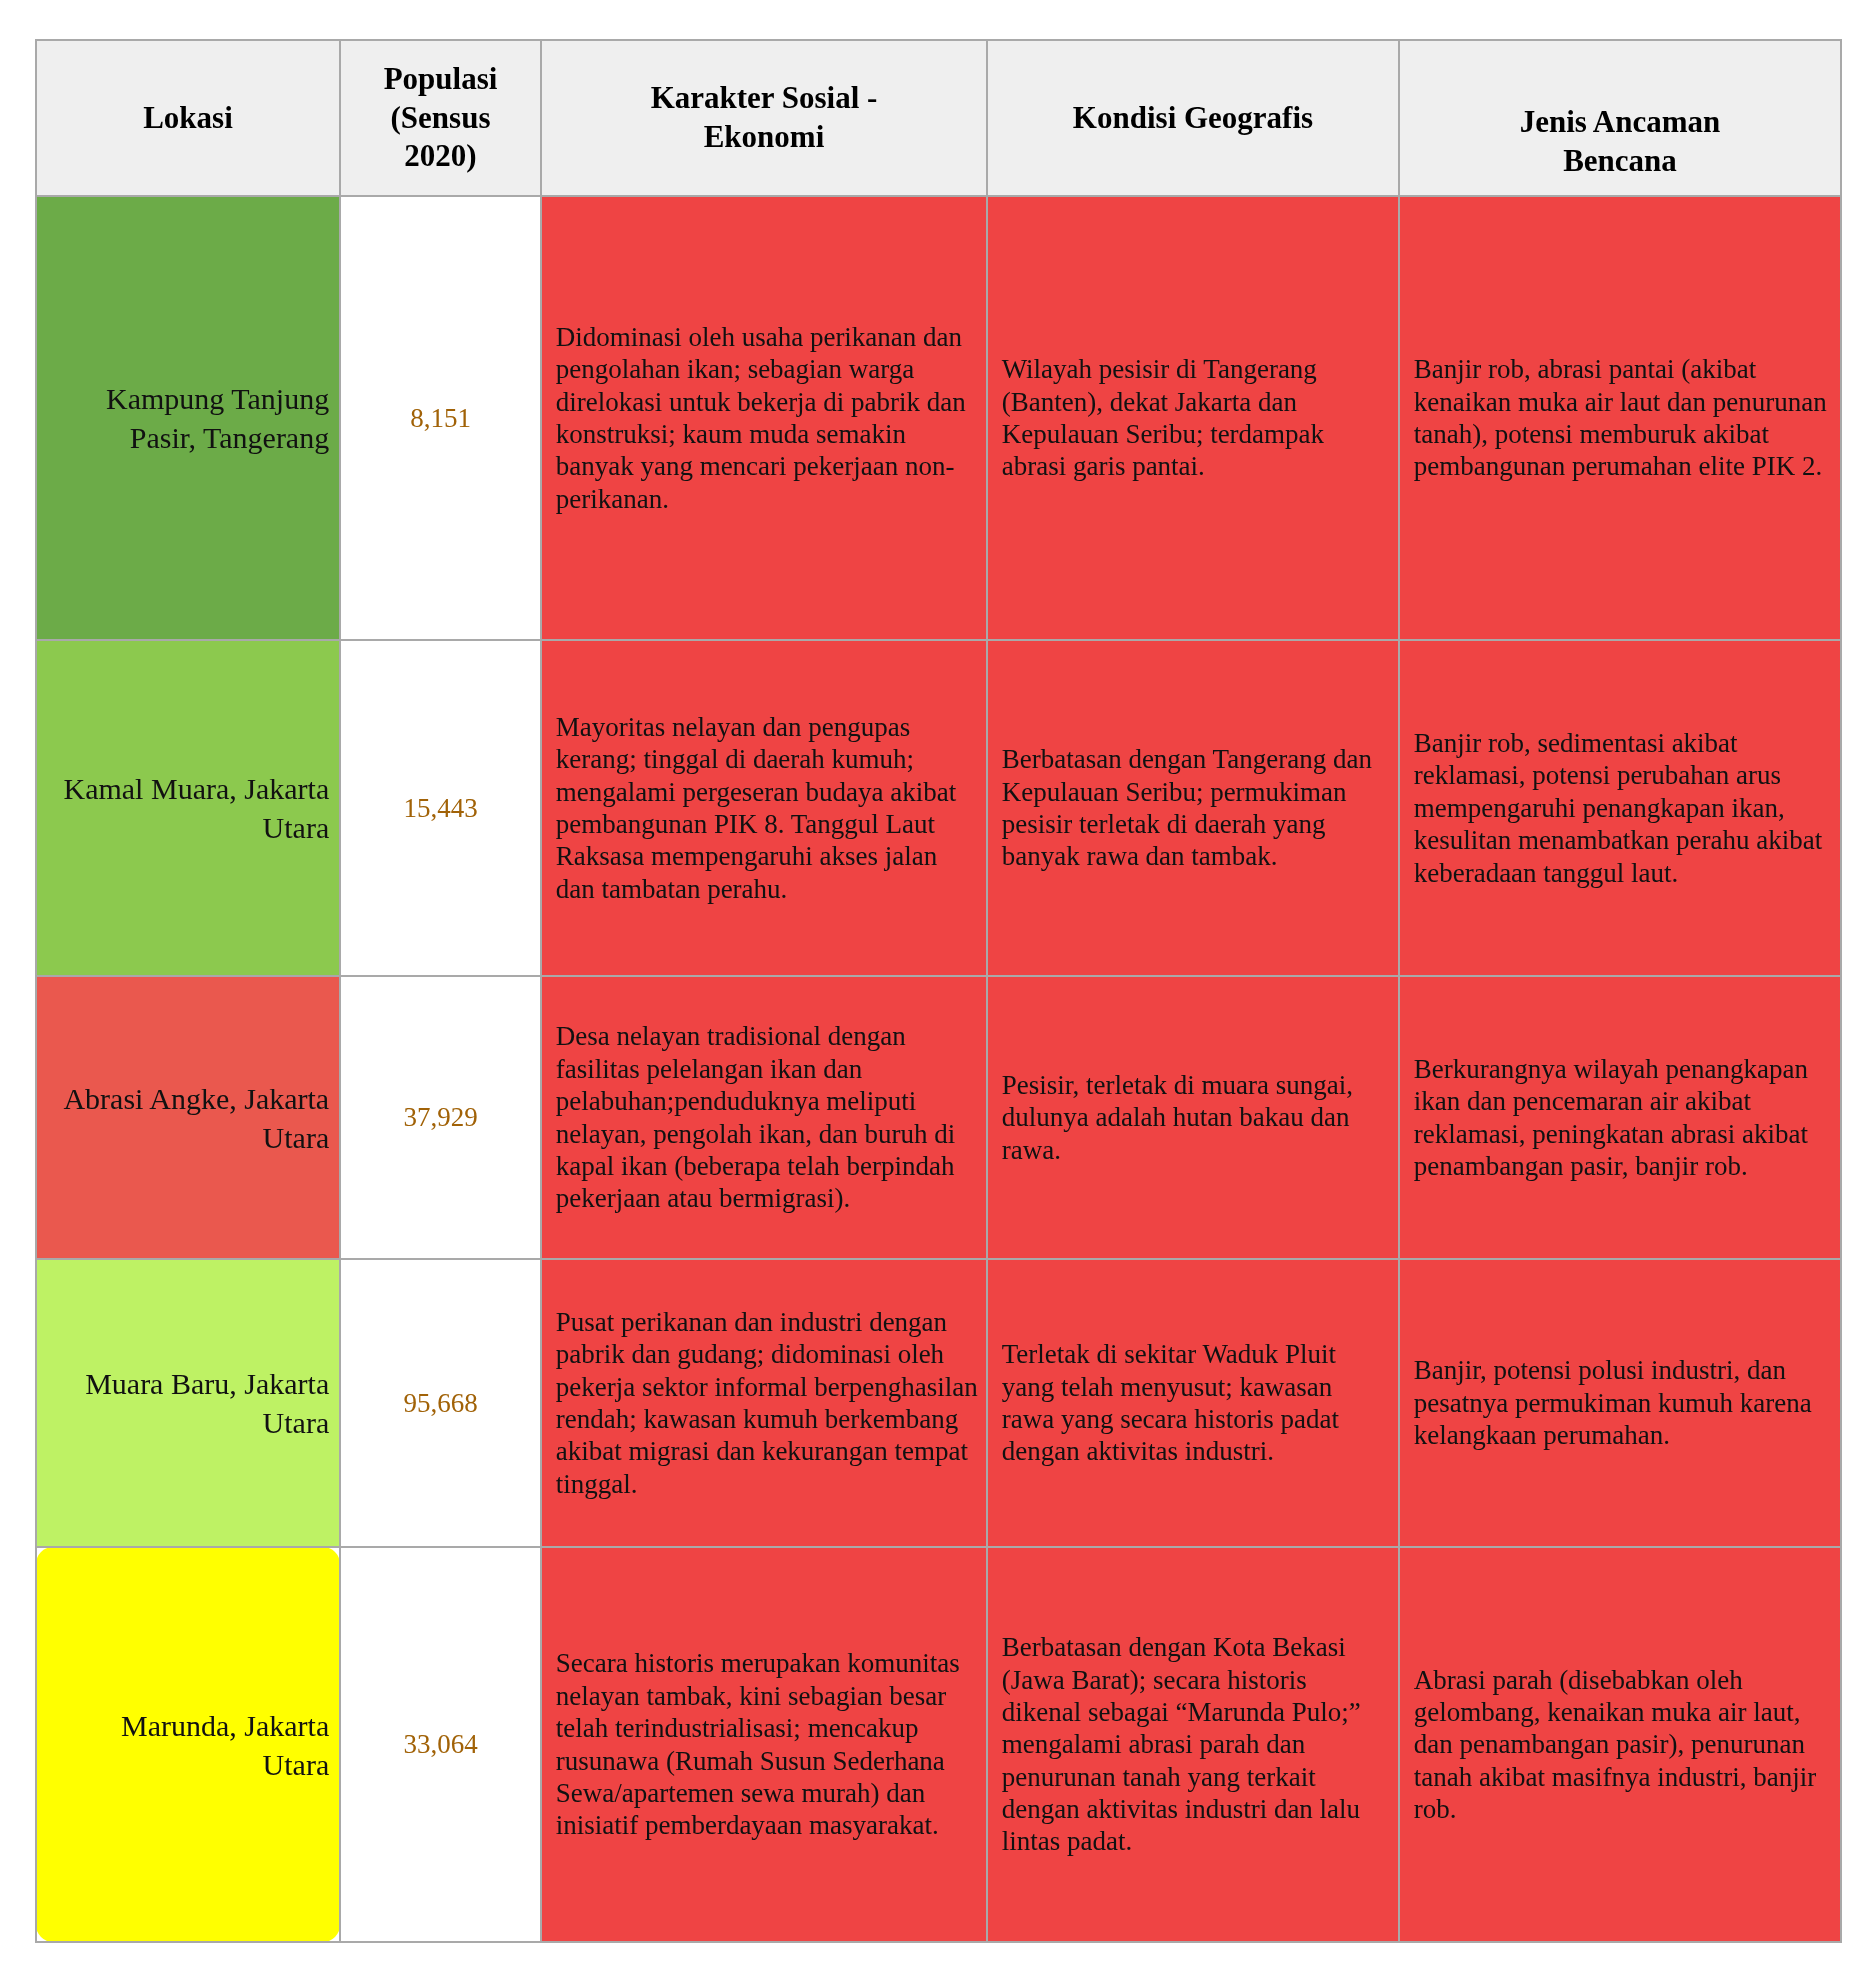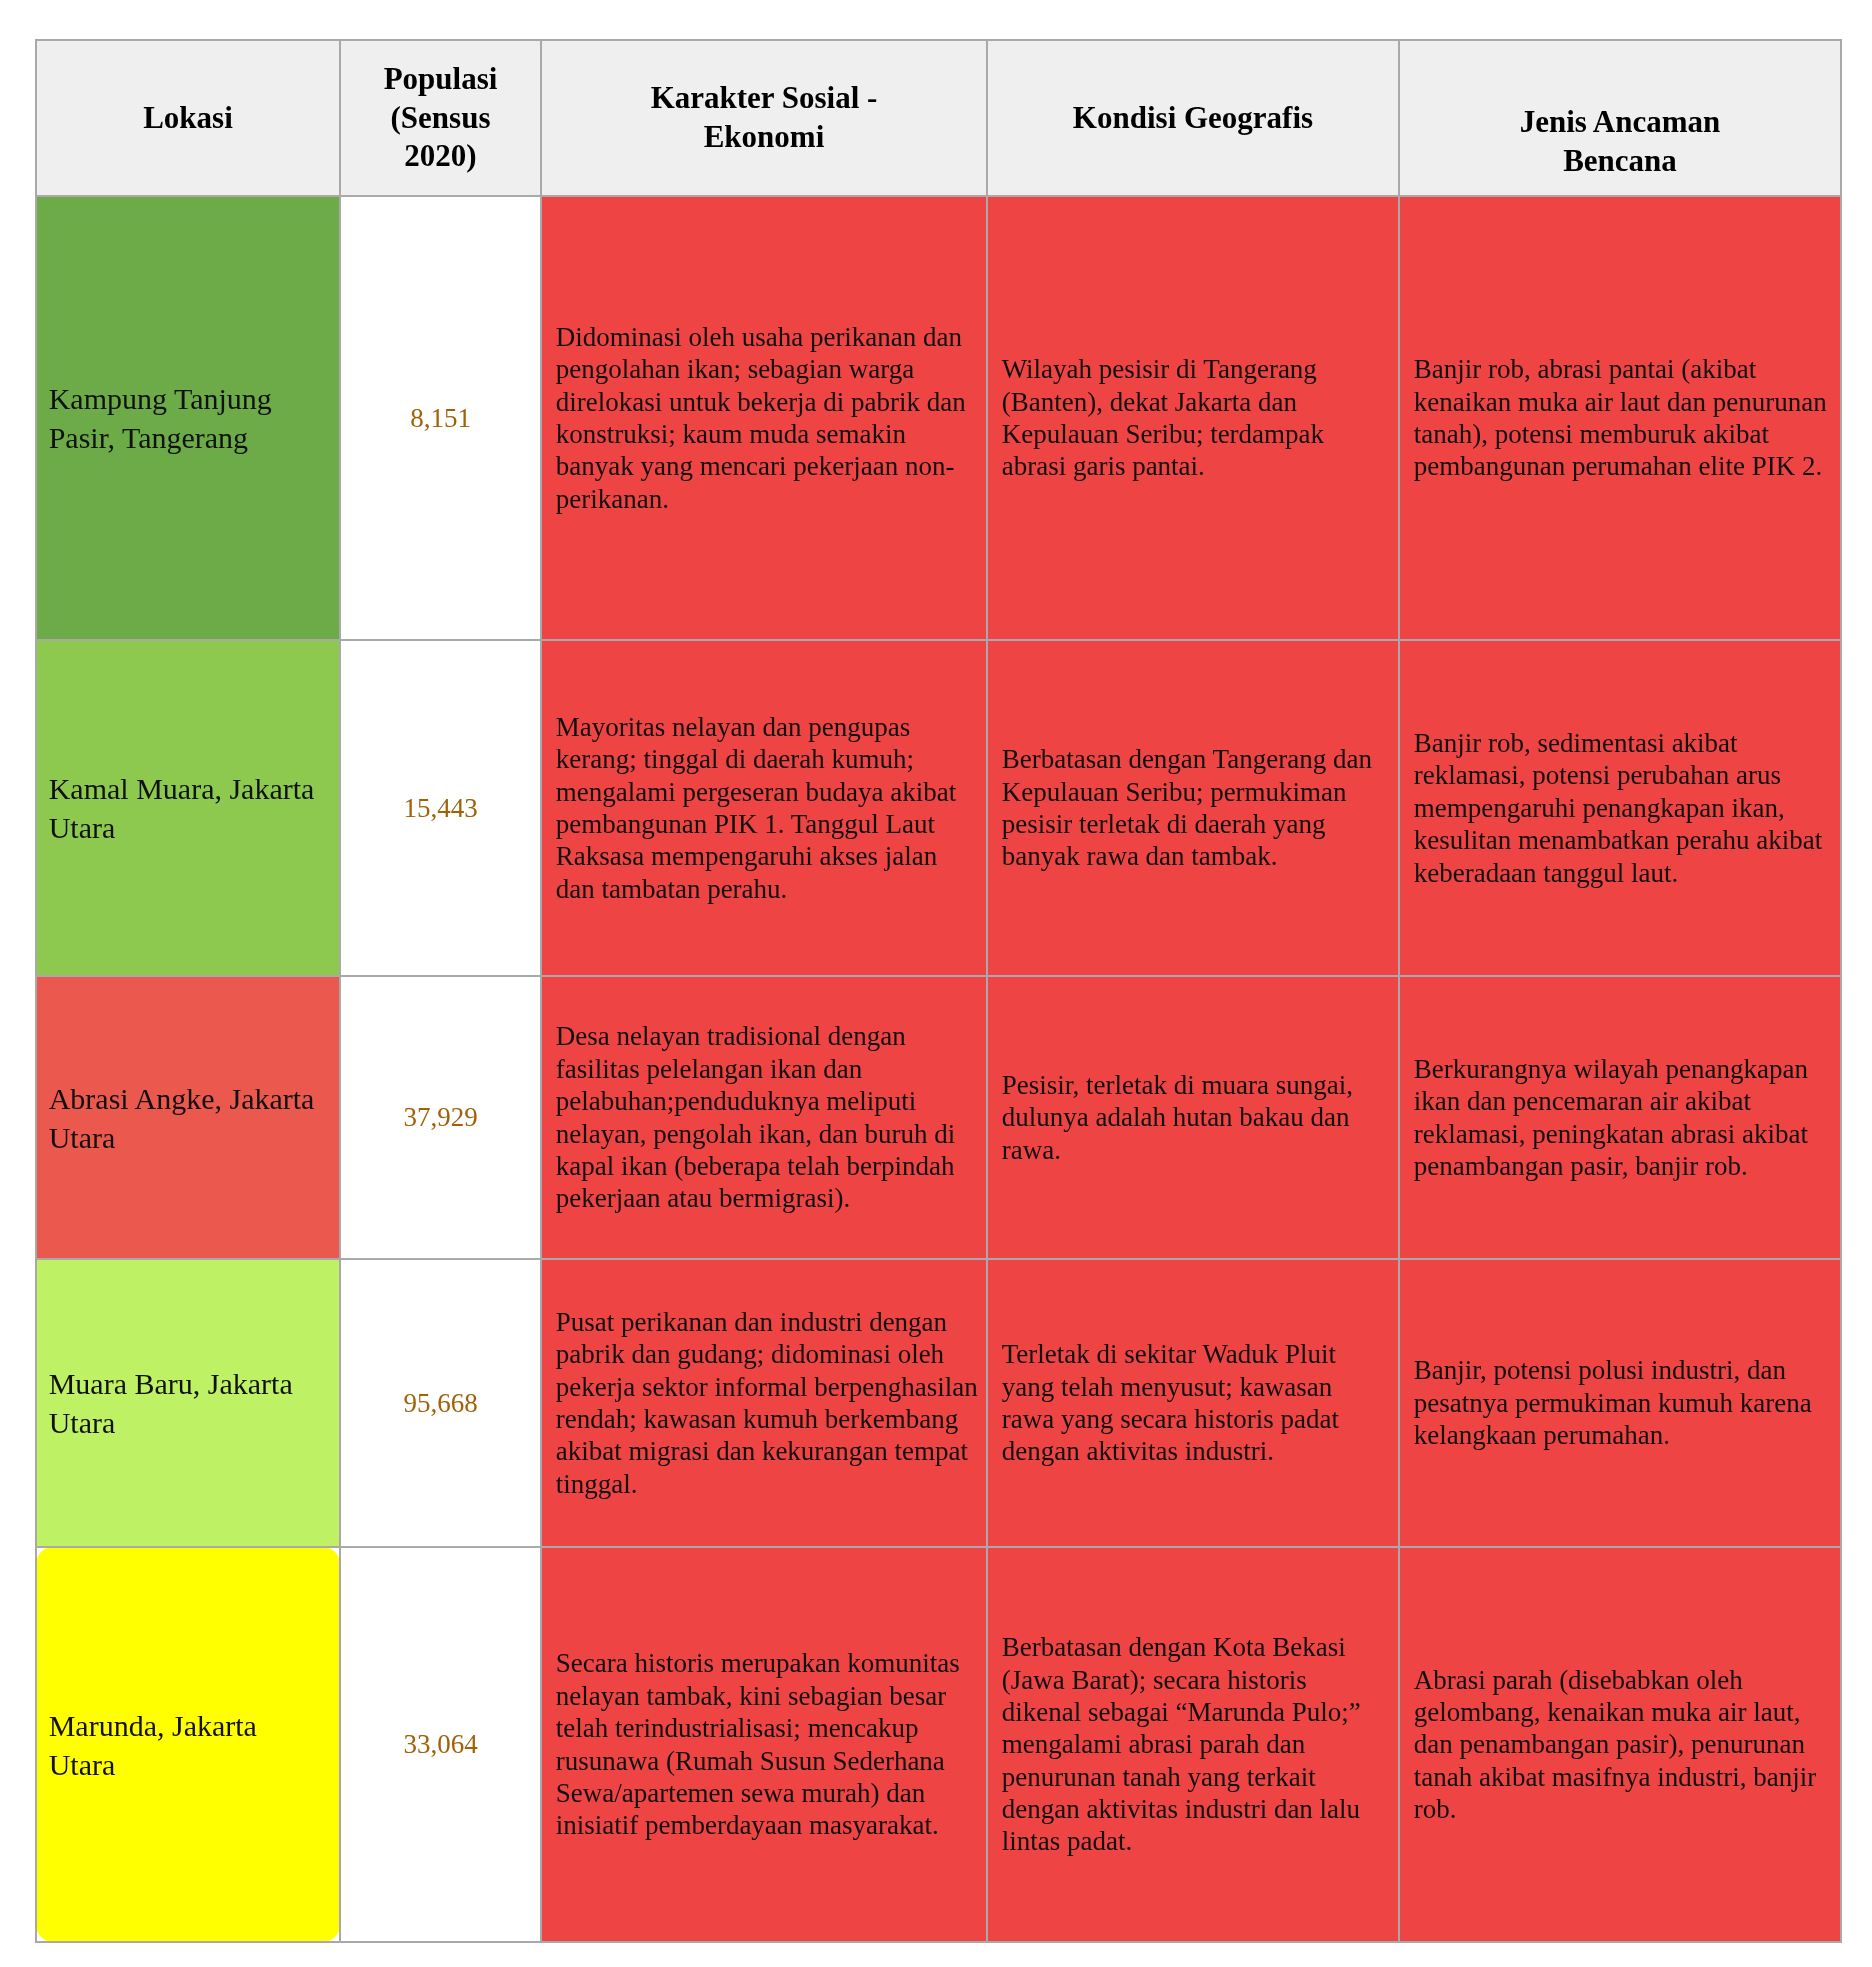--- a/index.html
+++ b/index.html
@@ -42,20 +42,21 @@
   th .hspan { display: inline-block; }
   th .w-pop     { max-width: 156px; }
   th .w-sosial  { max-width: 341px; }
   th .w-bencana { max-width: 322px; margin-top: 48px; }
   td.loc {
     font-size: 30px;
     line-height: 1.3;
     color: #111111;
     vertical-align: middle;
     padding: 5.9px 9.8px 5.9px 11.7px;
+    text-align: right;
   }
   td.pop {
     font-size: 27px;
     color: #a16207;
     text-align: center;
     vertical-align: middle;
     background: #ffffff;
     padding: 0 5.9px;
   }
   td.txt {
@@ -92,21 +93,21 @@
       <tr>
         <td class="loc" style="background-color: rgb(108, 171, 72);">Kampung Tanjung Pasir, Tangerang</td>
         <td class="pop">8,151</td>
         <td class="txt">Didominasi oleh usaha perikanan dan pengolahan ikan; sebagian warga direlokasi untuk bekerja di pabrik dan konstruksi; kaum muda semakin banyak yang mencari pekerjaan non-perikanan.</td>
         <td class="txt">Wilayah pesisir di Tangerang (Banten), dekat Jakarta dan Kepulauan Seribu; terdampak abrasi garis pantai.</td>
         <td class="txt">Banjir rob, abrasi pantai (akibat kenaikan muka air laut dan penurunan tanah), potensi memburuk akibat pembangunan perumahan elite PIK 2.</td>
       </tr>
       <tr>
         <td class="loc" style="background-color: rgb(140, 201, 78);">Kamal Muara, Jakarta Utara</td>
         <td class="pop">15,443</td>
-        <td class="txt">Mayoritas nelayan dan pengupas kerang; tinggal di daerah kumuh; mengalami pergeseran budaya akibat pembangunan PIK 1. Tanggul Laut Raksasa mempengaruhi akses jalan dan tambatan perahu.</td>
+        <td class="txt">Mayoritas nelayan dan pengupas kerang; tinggal di daerah kumuh; mengalami pergeseran budaya akibat pembangunan PIK 8. Tanggul Laut Raksasa mempengaruhi akses jalan dan tambatan perahu.</td>
         <td class="txt">Berbatasan dengan Tangerang dan Kepulauan Seribu; permukiman pesisir terletak di daerah yang banyak rawa dan tambak.</td>
         <td class="txt">Banjir rob, sedimentasi akibat reklamasi, potensi perubahan arus mempengaruhi penangkapan ikan, kesulitan menambatkan perahu akibat keberadaan tanggul laut.</td>
       </tr>
       <tr>
         <td class="loc" style="background-color: rgb(234, 88, 78);">Abrasi Angke, Jakarta Utara</td>
         <td class="pop">37,929</td>
         <td class="txt">Desa nelayan tradisional dengan fasilitas pelelangan ikan dan pelabuhan;penduduknya meliputi nelayan, pengolah ikan, dan buruh di kapal ikan (beberapa telah berpindah pekerjaan atau bermigrasi).</td>
         <td class="txt">Pesisir, terletak di muara sungai, dulunya adalah hutan bakau dan rawa.</td>
         <td class="txt">Berkurangnya wilayah penangkapan ikan dan pencemaran air akibat reklamasi, peningkatan abrasi akibat penambangan pasir, banjir rob.</td>
       </tr>

